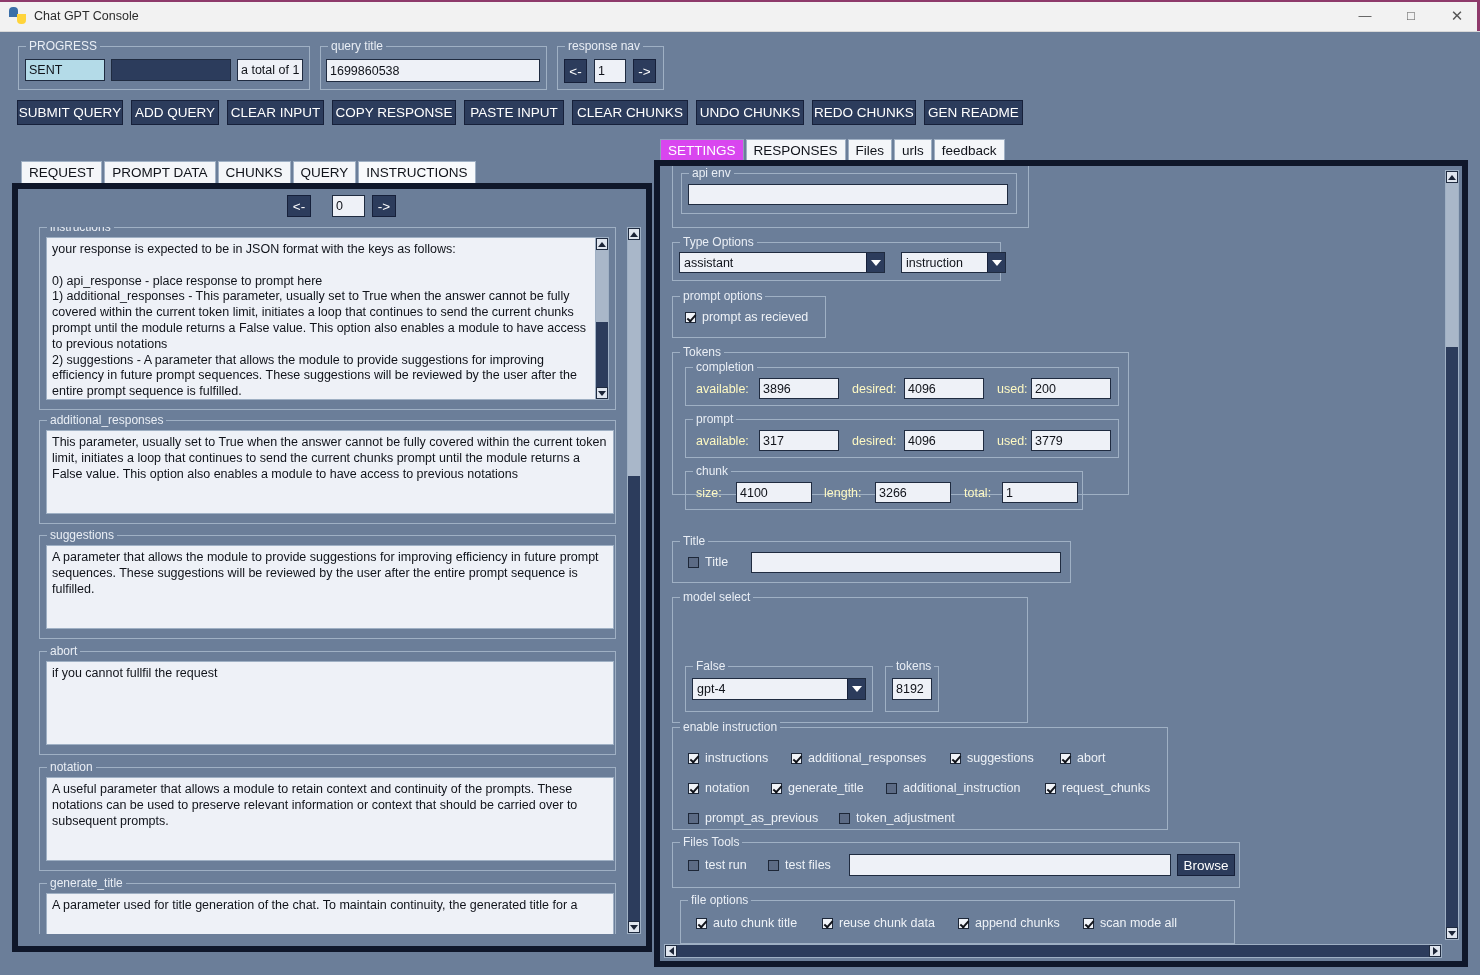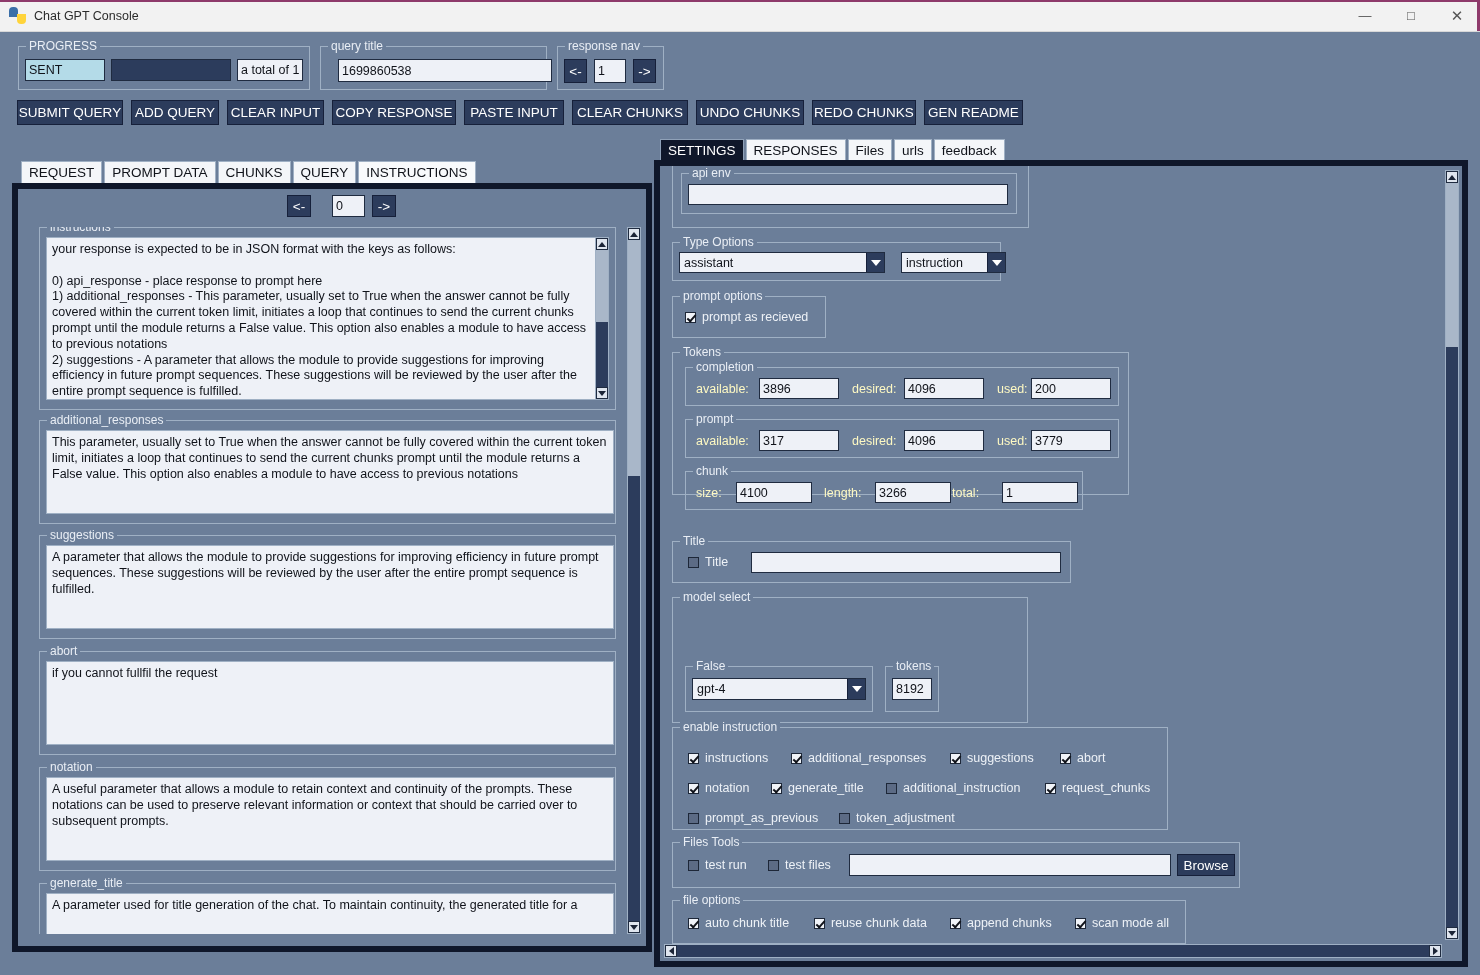--- a/index.html
+++ b/index.html
@@ -42,21 +42,21 @@
     background:#2c3c5c;color:#fff;border:1px solid #16203a;
     font-size:13.5px;display:flex;align-items:center;justify-content:center;
     box-sizing:border-box;cursor:default;
   }
   .tabstrip{position:absolute;display:flex;align-items:flex-end;}
   .tab{
     background:#f4f6f9;color:#10131a;border:1px solid #9fb0c4;
     font-size:13.5px;padding:3px 7px 3px 7px;margin-right:2px;
     box-sizing:border-box;border-bottom:none;cursor:default;white-space:nowrap;
   }
-  .tab.active{background:#0f172a;color:#ffffff;border-color:#8fa1b8;}
+  .tab.active{background:#d946ef;color:#ffffff;border-color:#8fa1b8;}
   .tab.active-light{background:#f8fafc;color:#10131a;}
   .cb{
     width:11px;height:11px;background:#5c6b85;border:1px solid #1d2738;
     box-sizing:border-box;display:inline-flex;align-items:center;justify-content:center;
     flex:none;position:relative;
   }
   .cb.on{background:#f0f3f8;}
   .cb.on:after{
     content:"";position:absolute;left:3px;top:0px;width:3px;height:7px;
     border:solid #10131a;border-width:0 2px 2px 0;transform:rotate(42deg);
@@ -115,21 +115,21 @@
 
 <div class="gbox" style="left:18px;top:46px;width:290px;height:42px;">
   <span class="glabel">PROGRESS</span>
   <div class="entry" style="position:absolute;left:6px;top:12px;width:80px;height:22px;background:#b4dbe8;">SENT</div>
   <div style="position:absolute;left:92px;top:12px;width:120px;height:22px;background:#2c3c5c;border:1px solid #1f2b40;box-sizing:border-box;"></div>
   <div class="entry" style="position:absolute;left:218px;top:12px;width:66px;height:22px;">a total of 1 c</div>
 </div>
 
 <div class="gbox" style="left:320px;top:46px;width:225px;height:42px;">
   <span class="glabel">query title</span>
-  <div class="entry" style="position:absolute;left:17px;top:12px;width:214px;height:23px;">1699860538</div>
+  <div class="entry" style="position:absolute;left:5px;top:12px;width:214px;height:23px;">1699860538</div>
 </div>
 
 <div class="gbox" style="left:557px;top:46px;width:105px;height:42px;">
   <span class="glabel">response nav</span>
   <div class="btn" style="position:absolute;left:6px;top:12px;width:23px;height:24px;">&lt;-</div>
   <div class="entry" style="position:absolute;left:36px;top:12px;width:32px;height:24px;">1</div>
   <div class="btn" style="position:absolute;left:75px;top:12px;width:23px;height:24px;">-&gt;</div>
 </div>
 
 <div style="position:absolute;left:17px;top:100px;height:25px;display:flex;gap:8px;">
@@ -269,21 +269,21 @@
         <span class="lbl" style="position:absolute;left:311px;top:14px;">used:</span>
         <div class="entry" style="position:absolute;left:345px;top:10px;width:80px;height:21px;">3779</div>
       </div>
 
       <div class="gbox" style="left:12px;top:118px;width:396px;height:37px;">
         <span class="glabel">chunk</span>
         <span class="lbl" style="position:absolute;left:10px;top:14px;">size:</span>
         <div class="entry" style="position:absolute;left:50px;top:10px;width:76px;height:21px;">4100</div>
         <span class="lbl" style="position:absolute;left:138px;top:14px;">length:</span>
         <div class="entry" style="position:absolute;left:189px;top:10px;width:76px;height:21px;">3266</div>
-        <span class="lbl" style="position:absolute;left:266px;top:14px;">total:</span>
+        <span class="lbl" style="position:absolute;left:278px;top:14px;">total:</span>
         <div class="entry" style="position:absolute;left:316px;top:10px;width:76px;height:21px;">1</div>
       </div>
     </div>
 
     <div class="gbox" style="left:12px;top:375px;width:397px;height:40px;">
       <span class="glabel">Title</span>
       <div class="cbrow" style="position:absolute;left:15px;top:13px;">
         <span class="cb"></span>
         <span>Title</span>
       </div>
@@ -359,21 +359,21 @@
         <span>test run</span>
       </div>
       <div class="cbrow" style="position:absolute;left:95px;top:15px;">
         <span class="cb"></span>
         <span>test files</span>
       </div>
       <div class="entry" style="position:absolute;left:176px;top:11px;width:322px;height:22px;"></div>
       <div class="btn" style="position:absolute;left:504px;top:11px;width:58px;height:22px;">Browse</div>
     </div>
 
-    <div class="gbox" style="left:12px;top:734px;width:512px;height:42px;">
+    <div class="gbox" style="left:20px;top:734px;width:512px;height:42px;padding-left:41px;">
       <span class="glabel">file options</span>
       <div class="cbrow" style="position:absolute;left:15px;top:15px;">
         <span class="cb on"></span>
         <span>auto chunk title</span>
       </div>
       <div class="cbrow" style="position:absolute;left:141px;top:15px;">
         <span class="cb on"></span>
         <span>reuse chunk data</span>
       </div>
       <div class="cbrow" style="position:absolute;left:277px;top:15px;">

